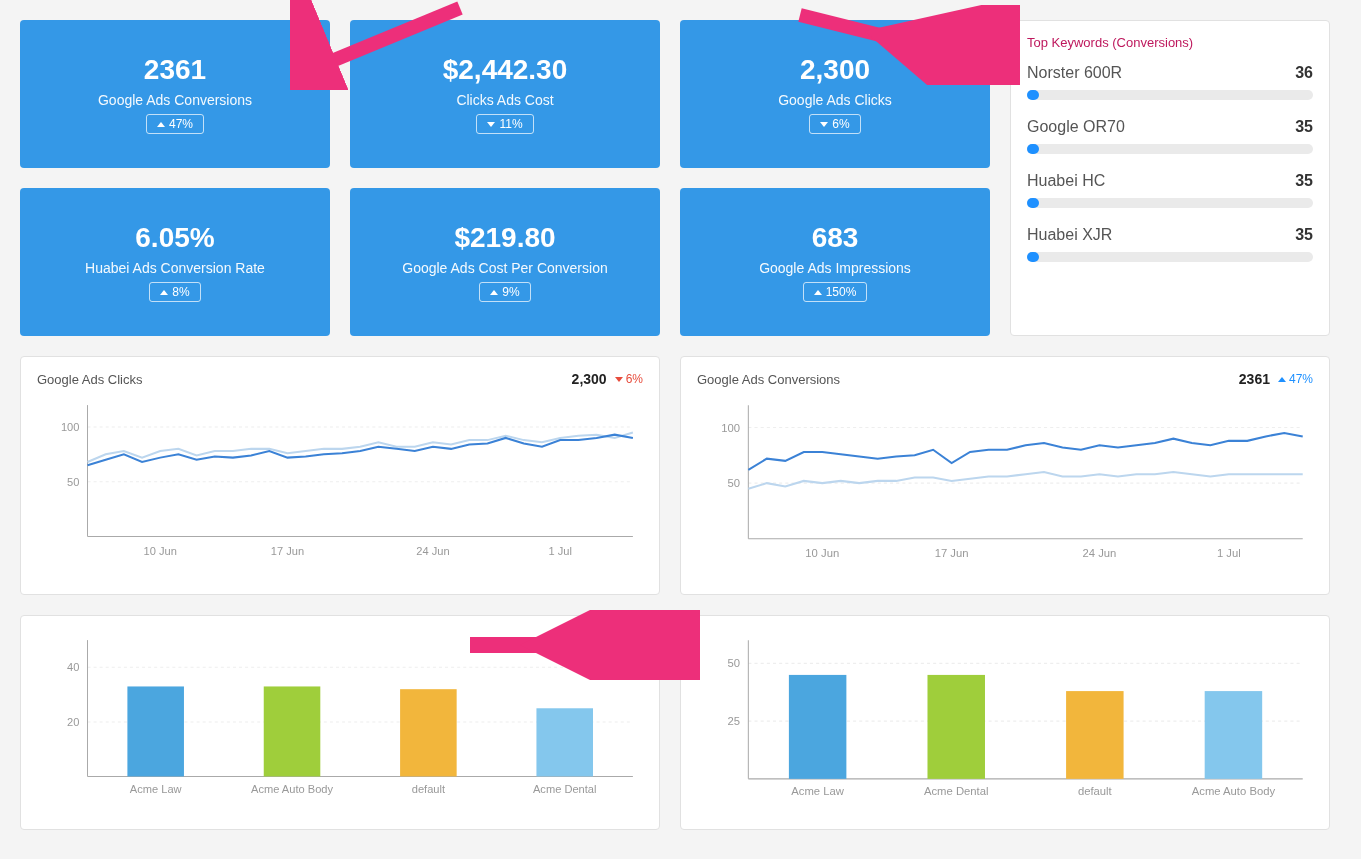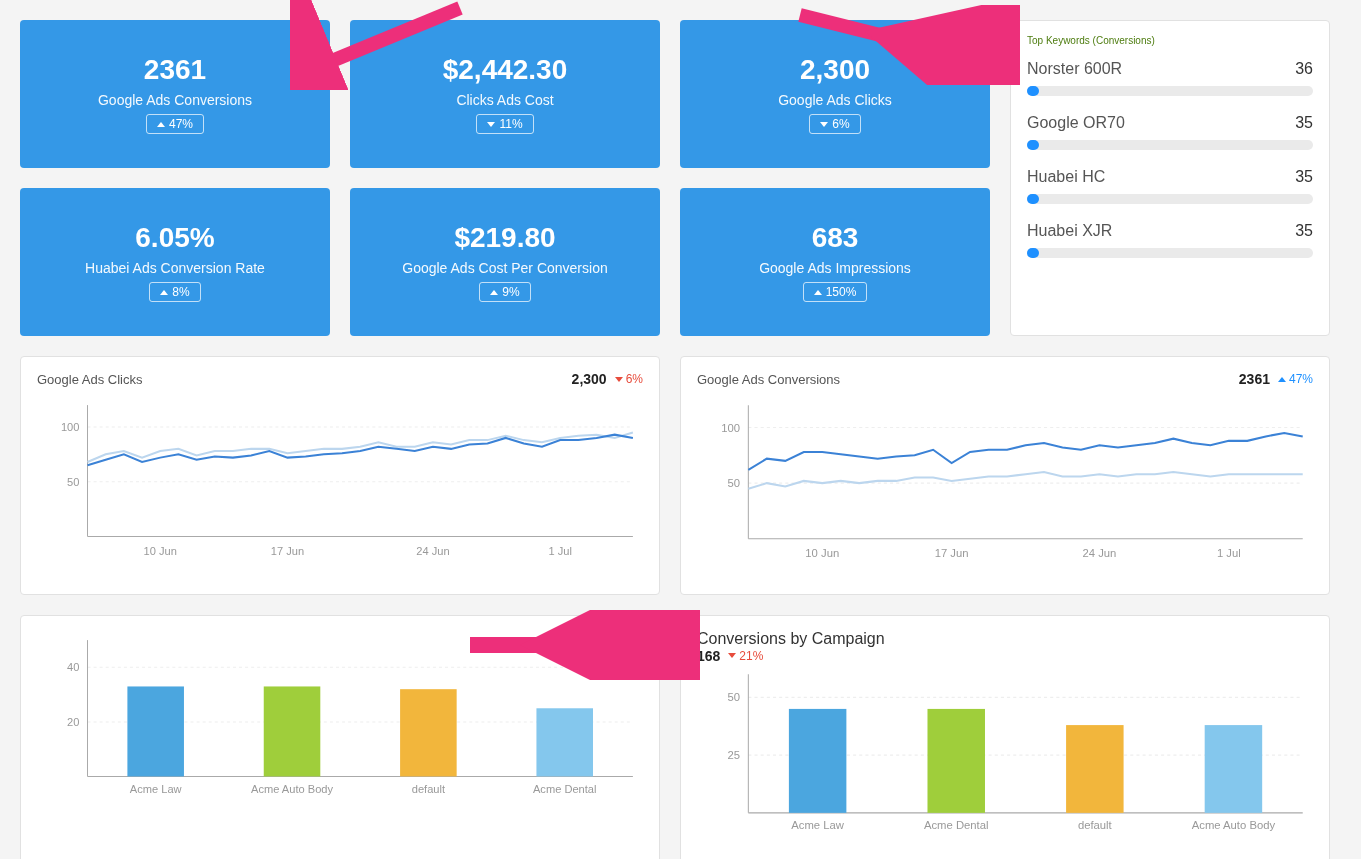--- a/index.html
+++ b/index.html
@@ -42,24 +42,24 @@
   .caret-up { border-bottom: 5px solid currentColor; }
   .caret-down { border-top: 5px solid currentColor; }
 
   .panel {
     background: #fff;
     border: 1px solid #e1e1e1;
     border-radius: 4px;
     padding: 14px 16px;
   }
   .top-keywords { grid-column: 4; grid-row: 1 / span 2; }
-  .tk-title { font-size: 10px; color: #4d7c0f; margin-bottom: 14px; }
+  .tk-title { font-size: 13px; color: #be185d; margin-bottom: 14px; }
   .kw-row { margin-bottom: 18px; }
   .kw-head { display: flex; justify-content: space-between; font-size: 16px; color: #555; margin-bottom: 8px; }
-  .kw-head .kw-val { font-weight: 400; color: #333; }
+  .kw-head .kw-val { font-weight: 700; color: #333; }
   .kw-bar { background: #eaeaea; height: 10px; border-radius: 5px; position: relative; }
   .kw-fill { background: #1e90ff; height: 10px; border-radius: 5px; width: 12px; }
 
   .chart-card {
     grid-column: span 2;
   }
   .chart-card .panel-head { display: flex; justify-content: space-between; align-items: center; font-size: 13px; color: #555; margin-bottom: 8px; }
   .panel-head .right { display: flex; align-items: center; gap: 8px; }
   .panel-head .right .big { font-weight: 700; color: #222; font-size: 14px; }
   .trend { font-size: 12px; display: flex; align-items: center; gap: 3px; }
@@ -270,30 +270,20 @@
           <rect x="224.5" y="55.89999999999999" width="56" height="89.10000000000001" fill="#9fce3b"></rect>
           <text class="tick-label" x="252.5" y="161" text-anchor="middle">Acme Auto Body</text>
           <rect x="359.5" y="58.599999999999994" width="56" height="86.4" fill="#f2b63c"></rect>
           <text class="tick-label" x="387.5" y="161" text-anchor="middle">default</text>
           <rect x="494.5" y="77.5" width="56" height="67.5" fill="#84c7ed"></rect>
           <text class="tick-label" x="522.5" y="161" text-anchor="middle">Acme Dental</text>
         </svg>
     </div>
 
     <div class="panel bar-card" style="grid-column: 3 / span 2;">
-      <div class="panel-head">
-        <span>Conversions by Campaign</span>
-        <span class="right">
-          <span class="big">168</span>
-          <span class="trend trend-down">
-              <span class="caret-down"></span>
-              <span>21%</span>
-            </span>
-        </span>
-      </div>
       <svg class="chart" id="svg-bar_conversions" viewBox="0 0 600 180">
           <line class="grid-line" x1="50" y1="88.75" x2="590" y2="88.75"></line>
           <text class="tick-label" x="42" y="92.75" text-anchor="end">25</text>
           <line class="grid-line" x1="50" y1="32.5" x2="590" y2="32.5"></line>
           <text class="tick-label" x="42" y="36.5" text-anchor="end">50</text>
           <line class="axis" x1="50" y1="10" x2="50" y2="145"></line>
           <line class="axis" x1="50" y1="145" x2="590" y2="145"></line>
           <rect x="89.5" y="43.75" width="56" height="101.25" fill="#4ba6df"></rect>
           <text class="tick-label" x="117.5" y="161" text-anchor="middle">Acme Law</text>
           <rect x="224.5" y="43.75" width="56" height="101.25" fill="#9fce3b"></rect>

